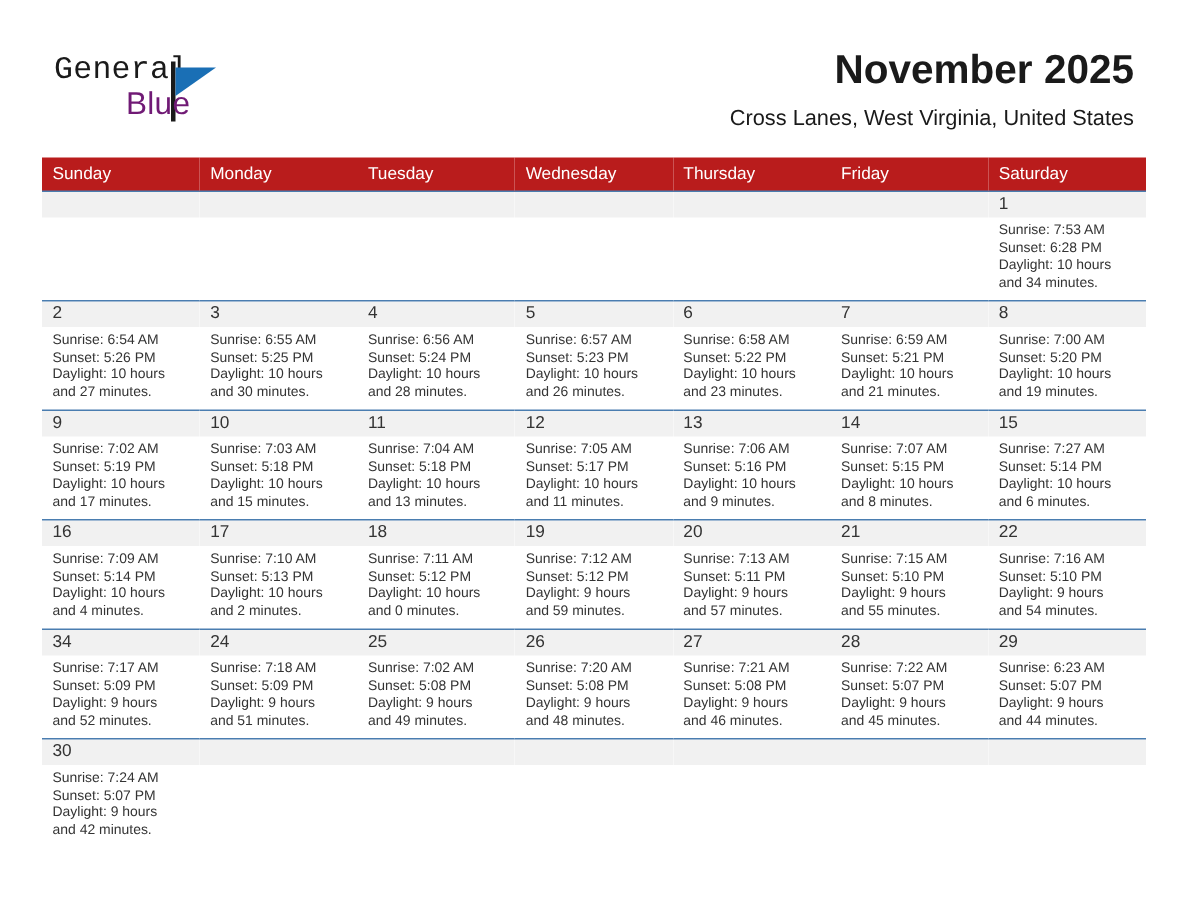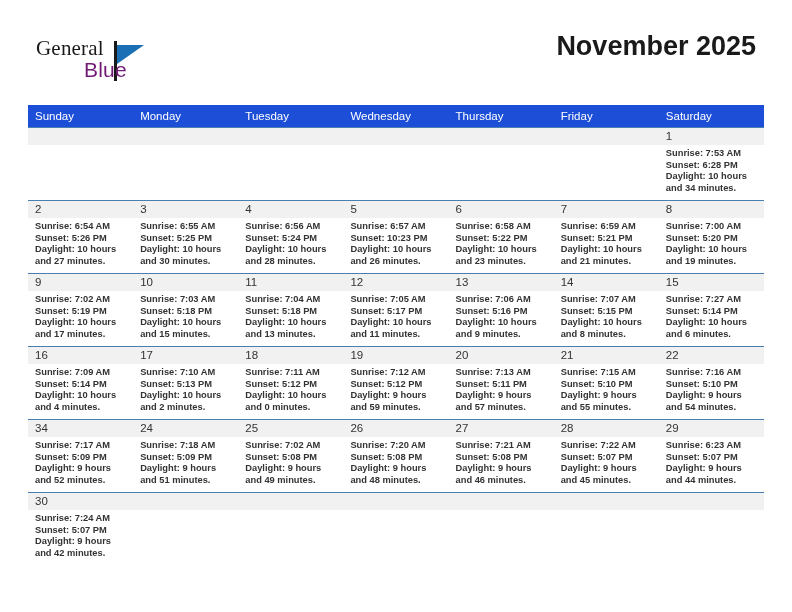--- a/index.html
+++ b/index.html
@@ -36,21 +36,21 @@
     width: 180px;
     height: 56px;
   }
   .brand-general {
     position: absolute;
     left: 0;
     top: 0;
     font-size: 21px;
     letter-spacing: 0.2px;
     color: #1a1a1a;
-    font-family: Liberation Serif, serif;
+    font-family: Liberation Mono, monospace;
   }
   .brand-blue {
     position: absolute;
     left: 48px;
     top: 22px;
     font-size: 21px;
     letter-spacing: 0.2px;
     color: #701a75;
     font-family: "Liberation Sans", sans-serif;
   }
@@ -103,21 +103,21 @@
   
   .calendar {
     position: absolute;
     left: 28px;
     top: 105px;
     width: 736px;
     border-collapse: collapse;
     table-layout: fixed;
   }
   .calendar th {
-    background: #1d4ed8;
+    background: #b91c1c;
     color: #ffffff;
     font-size: 11.5px;
     font-weight: normal;
     text-align: left;
     padding: 5px 0 5px 7px;
     height: 19px;
     box-sizing: border-box;
     border: none;
   }
   .calendar td {
@@ -140,21 +140,20 @@
     padding: 3px 0 3px 7px;
     height: 17px;
     box-sizing: border-box;
     line-height: 11px;
   }
   .cellinfo {
     padding: 3px 5px 0 7px;
     font-size: 9.3px;
     line-height: 11.6px;
     color: #333333;
-    font-weight: bold;
   }
   .cellinfo div {
     white-space: nowrap;
   }
   td.empty {
     background: #ffffff;
   }
   .blankfill {
     display: block;
     background: #f1f1f1;
@@ -172,20 +171,21 @@
       <span class="brand-general">General</span>
       <span class="brand-flag">
         <span class="bar"></span>
         <span class="tri"></span>
       </span>
       <span class="brand-blue">Blue</span>
     </div>
 
     <div class="title-block">
       <div class="month-title">November 2025</div>
+      <div class="location">Cross Lanes, West Virginia, United States</div>
     </div>
 
   </div>
 
   <table class="calendar">
     <thead>
       <tr>
         <th>Sunday</th>
         <th>Monday</th>
         <th>Tuesday</th>
@@ -250,21 +250,21 @@
               <div>Sunrise: 6:56 AM</div>
               <div>Sunset: 5:24 PM</div>
               <div>Daylight: 10 hours</div>
               <div>and 28 minutes.</div>
             </div>
           </td>
           <td class="filled">
             <span class="daynum">5</span>
             <div class="cellinfo">
               <div>Sunrise: 6:57 AM</div>
-              <div>Sunset: 10:23 PM</div>
+              <div>Sunset: 5:23 PM</div>
               <div>Daylight: 10 hours</div>
               <div>and 26 minutes.</div>
             </div>
           </td>
           <td class="filled">
             <span class="daynum">6</span>
             <div class="cellinfo">
               <div>Sunrise: 6:58 AM</div>
               <div>Sunset: 5:22 PM</div>
               <div>Daylight: 10 hours</div>

